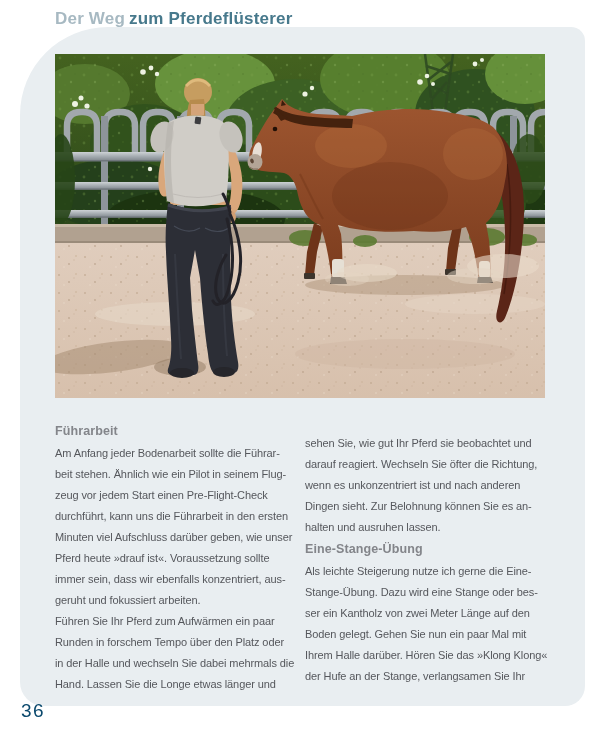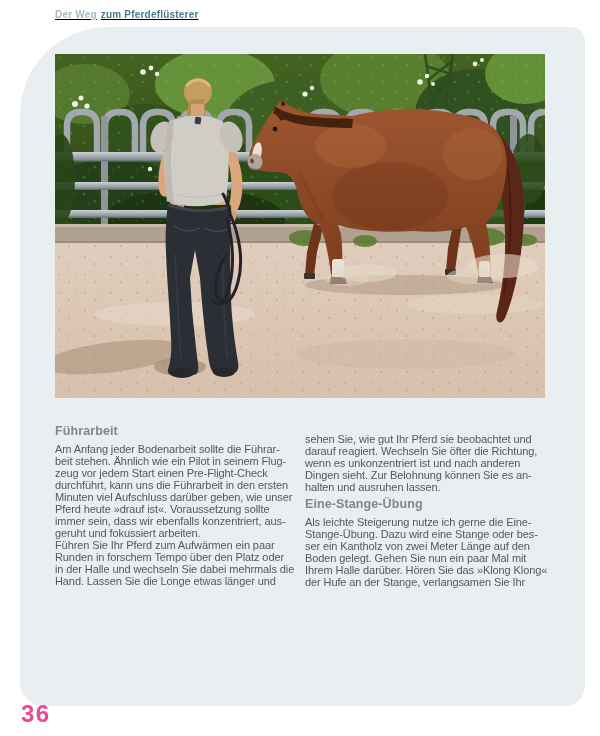--- a/index.html
+++ b/index.html
@@ -3,21 +3,21 @@
 <meta charset="utf-8">
 <style>
   html,body{margin:0;padding:0}
   body{
     width:600px;height:736px;position:relative;overflow:hidden;
     background:#ffffff;
     font-family:"Liberation Sans",sans-serif;
   }
   .chapter-header{
     position:absolute;left:55px;top:9px;
-    font-size:10px;font-weight:bold;letter-spacing:.2px;text-decoration:underline;
+    font-size:17px;font-weight:bold;letter-spacing:.2px;
   }
   .chapter-header .light{color:#a7b9c2;margin-right:4px}
   .chapter-header .dark{color:#47798c}
   .panel{
     position:absolute;left:20px;top:27px;width:565px;height:679px;
     background:#e9eef1;
     border-radius:88px 14px 20px 24px;
   }
   .photo{
     position:absolute;left:55px;top:54px;width:490px;height:344px;
@@ -25,27 +25,27 @@
   .photo svg{display:block}
   .col{position:absolute;top:424px;width:252px}
   .col-left{left:55px}
   .col-right{left:305px}
   .col-heading{
     font-size:12.5px;font-weight:bold;color:#83858a;
     margin:0 0 5px 0;letter-spacing:.1px;
   }
   .col-heading.second{margin-top:4px}
   .body-text{
-    font-size:11px;line-height:12px;color:#55575c;
+    font-size:11px;line-height:21px;color:#55575c;
     letter-spacing:-.1px;white-space:pre;margin:0;
   }
   .right-first{padding-top:9px}
   .page-number{
     position:absolute;left:21px;top:700px;
-    font-size:24px;color:#ec4899;letter-spacing:1.5px;font-weight:700;
+    font-size:19px;color:#0c4a6e;letter-spacing:1.5px;font-weight:400;
   }
 </style>
 </head>
 <body>
 
 <div class="chapter-header">
   <span class="light">Der Weg</span><span class="dark">zum Pferdeflüsterer</span>
 </div>
 
 <div class="panel"></div>

